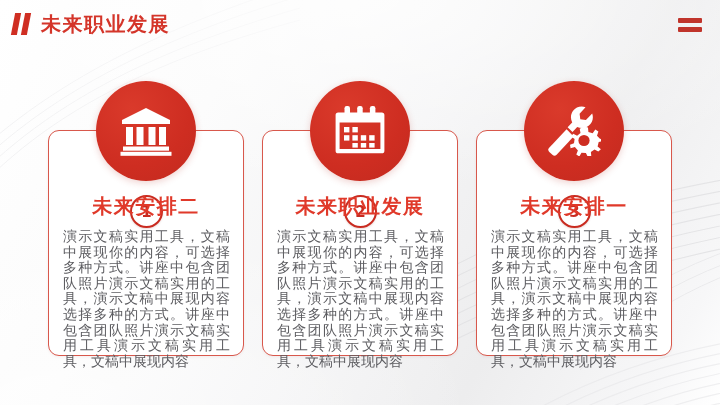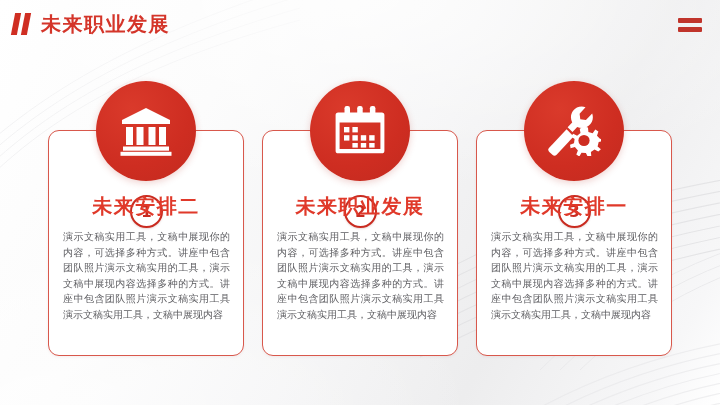--- a/index.html
+++ b/index.html
@@ -146,21 +146,21 @@
     font-size:20px;
     font-weight:bold;
     letter-spacing:1.5px;
     color:#E0392A;
     font-family:"DejaVu Sans","Liberation Sans",sans-serif;
   }
 
   .card-body {
     position:absolute;
     left:14px; right:13px; top:98px;
-    font-size:10px;
+    font-size:14px;
     line-height:15.6px;
     color:#5C5C60;
     text-align:justify;
     text-justify:inter-ideograph;
     font-family:"DejaVu Sans","Liberation Sans",sans-serif;
   }
 </style>
 </head>
 <body>
 

